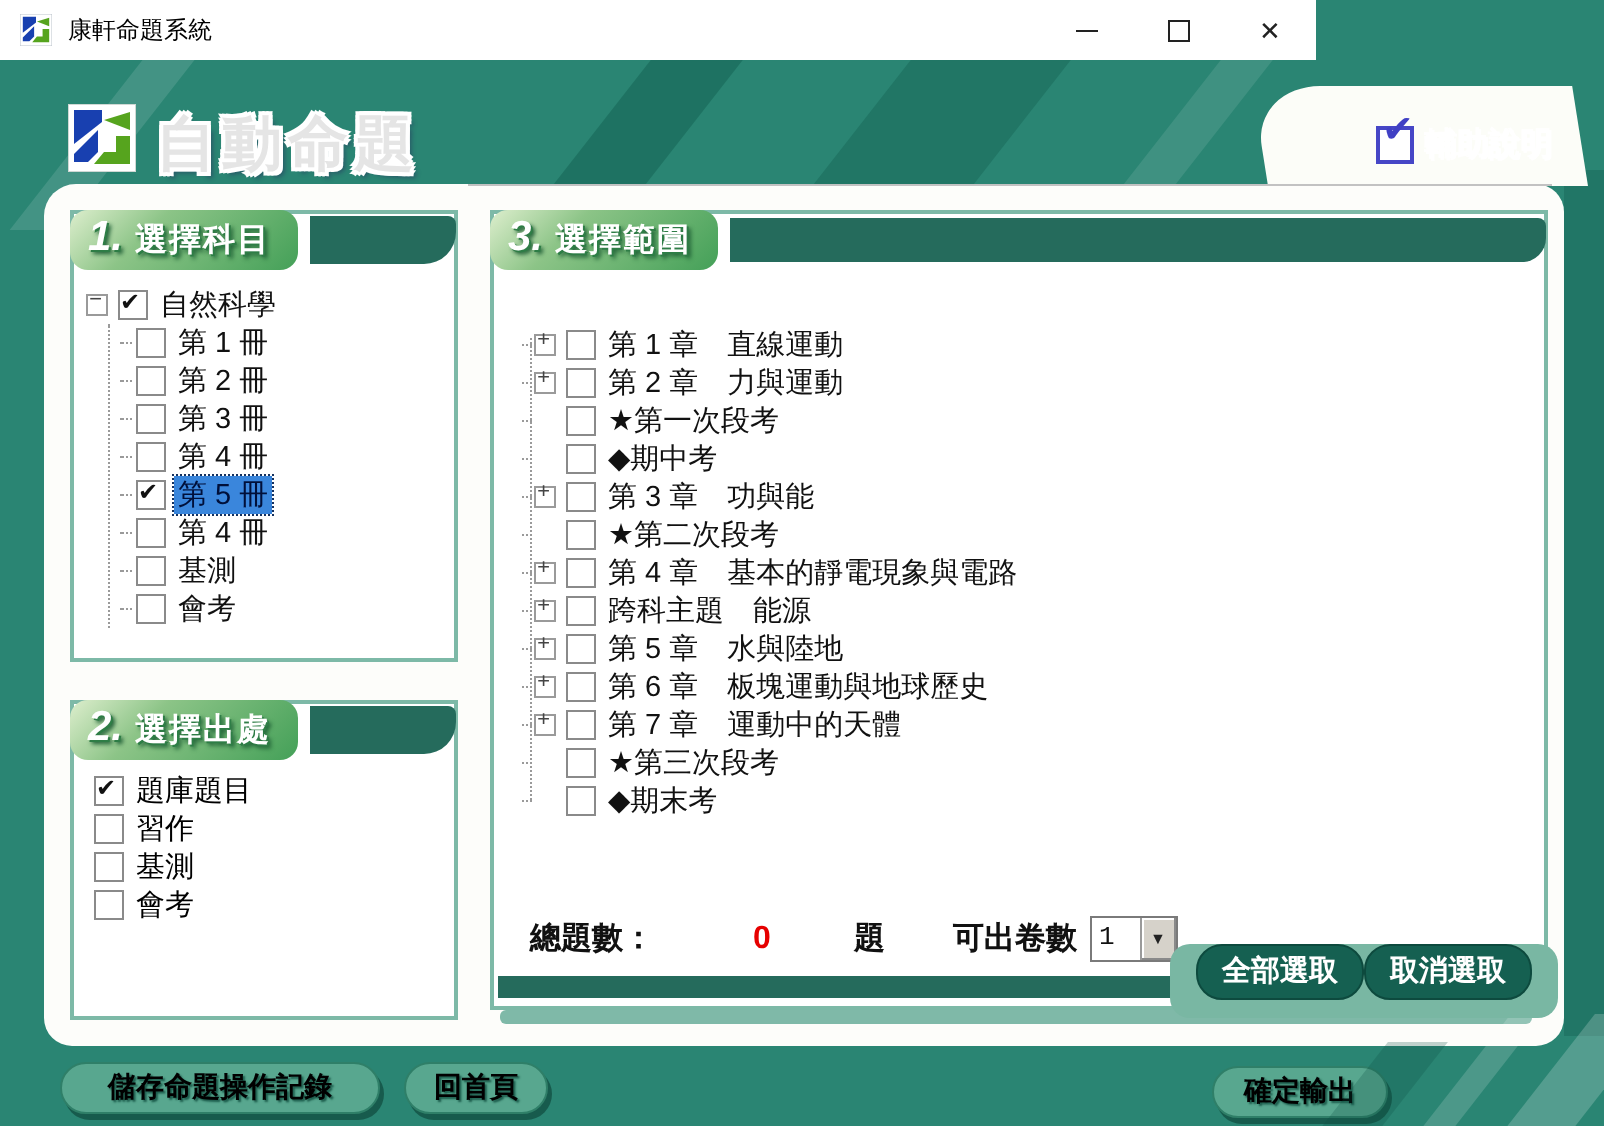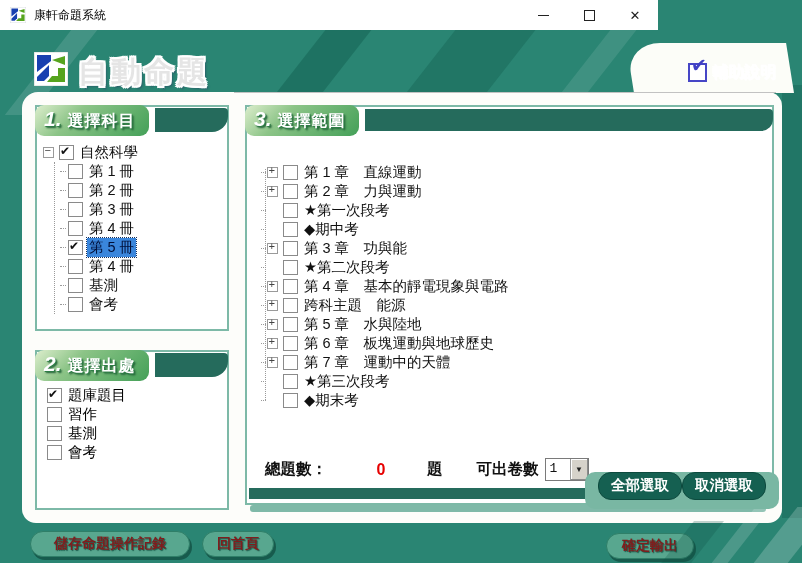--- a/index.html
+++ b/index.html
@@ -95,21 +95,21 @@
   .botbar{position:absolute;left:2px;right:2px;bottom:4px;height:11px;background:#256b5c;}
   
   .strip{position:absolute;left:228px;top:413px;width:516px;height:7px;background:#7fb9a8;border-radius:3px;}
   .seltab{position:absolute;left:563px;top:380px;width:194px;height:37px;background:#79b7a3;border-radius:10px;
           display:flex;align-items:flex-start;justify-content:center;z-index:5;}
   .btn-dark{background:#156051;border:1px solid #0d4a3e;border-radius:13px;color:#fff;font-size:14.5px;
             font-weight:bold;padding:3px 12px 4px;cursor:pointer;white-space:nowrap;
             font-family:"Liberation Sans","DejaVu Sans",sans-serif;}
   
   .pill{position:absolute;height:24px;background:#58a78f;border:1px solid #2f7f68;border-radius:13px;
-        color:#7f1d1d;font-size:14px;font-weight:bold;display:flex;align-items:center;justify-content:center;
+        color:#000000;font-size:14px;font-weight:bold;display:flex;align-items:center;justify-content:center;
         box-shadow:2px 3px 0 rgba(8,56,46,.55);text-shadow:1px 1px 1px #1c5c4c;cursor:pointer;
         font-family:"Liberation Sans","DejaVu Sans",sans-serif;white-space:nowrap;}
   .btn-save{left:30px;top:501px;width:158px;}
   .btn-home{left:202px;top:501px;width:70px;}
   .btn-confirm{left:606px;top:503px;width:86px;}
 </style>
 </head>
 <body>
 
 <div class="titlebar">

